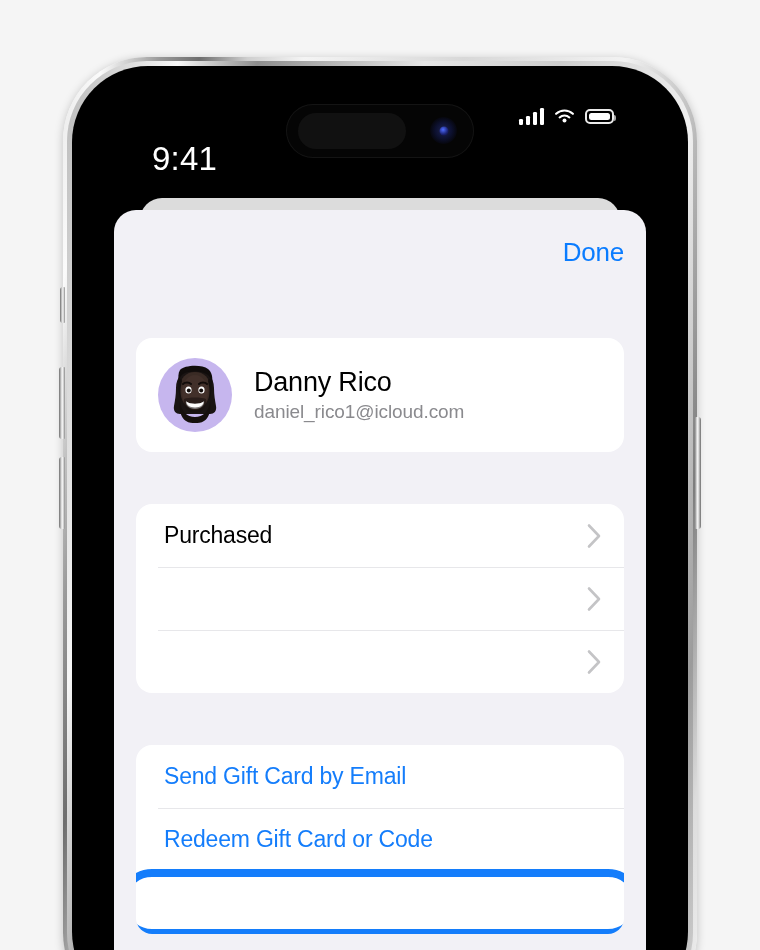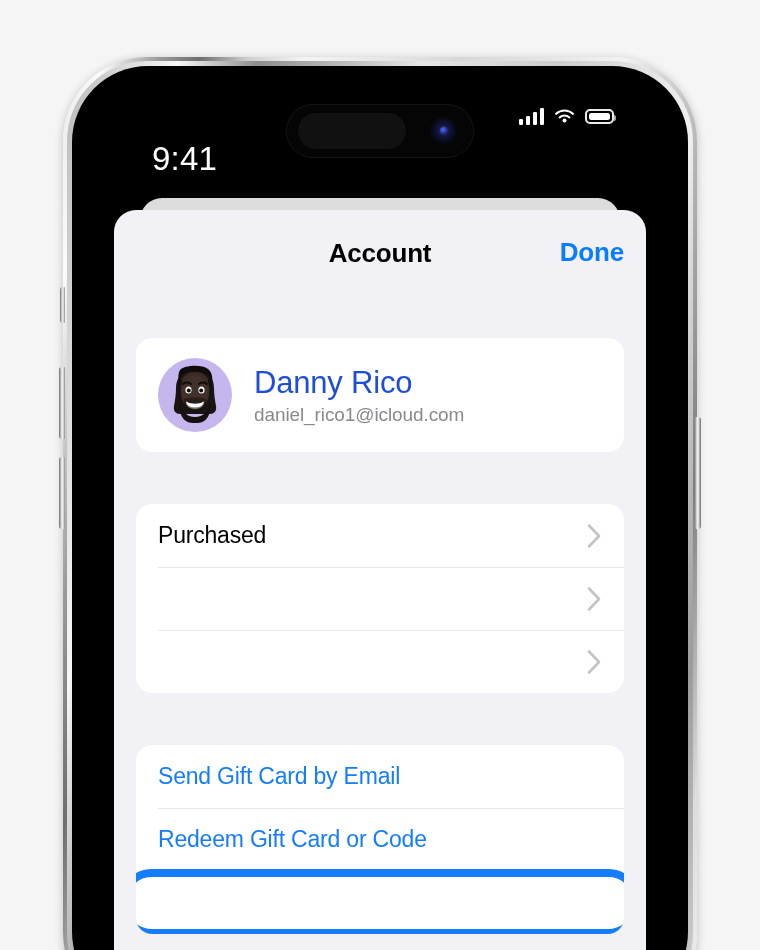--- a/index.html
+++ b/index.html
@@ -129,47 +129,47 @@
     overflow:hidden;
   }
 
   .sheet-header{ position:relative; height:92px; }
   .sheet-title{
     position:absolute; left:0; right:0; top:28px; text-align:center;
     font-size:26px; font-weight:700; color:#000; letter-spacing:-.2px;
   }
   .done-btn{
     position:absolute; right:22px; top:27px;
-    font-size:26px; font-weight:700; color:#0a7cff;
+    font-size:26px; font-weight:400; color:#0a7cff;
     letter-spacing:-.2px; cursor:pointer;
   }
 
   .card{
     margin:0 22px; background:#fff; border-radius:16px; overflow:hidden;
   }
   .card.profile{ margin-top:36px; }
   .card.menu{ margin-top:52px; }
   .card.actions{ margin-top:52px; }
 
   
   .profile-row{ display:flex; align-items:center; padding:20px 22px; }
   .avatar{
     width:74px; height:74px; border-radius:50%; flex:none;
     background:#c6b6ee; position:relative; overflow:hidden;
     display:flex; align-items:flex-end; justify-content:center;
   }
   .avatar svg{ display:block; width:74px; height:74px; }
   .profile-text{ margin-left:22px; }
-  .p-name{ font-size:31px; color:#1d4ed8; letter-spacing:-.2px; }
+  .p-name{ font-size:27px; color:#000000; letter-spacing:-.2px; }
   .p-mail{ font-size:19px; color:#8a8a8e; margin-top:3px; letter-spacing:-.1px; }
 
   
   .row{
     position:relative; display:flex; align-items:center;
-    height:63px; padding:0 22px; cursor:pointer;
+    height:63px; padding:0 28px; cursor:pointer;
   }
   .row + .row::before{
     content:""; position:absolute; left:22px; right:0; top:0;
     height:1px; background:#e7e7ea;
   }
   .row-label{ font-size:23px; color:#000; letter-spacing:-.2px; }
   .row-label.blue{ color:#147dfb; }
   .chev{ position:absolute; right:22px; top:50%; transform:translateY(-50%); }
   .chev svg{ display:block; }
 
@@ -222,21 +222,20 @@
         <div class="island">
           <div class="pill"></div>
           <div class="lens"></div>
         </div>
 
         <div class="sheet-behind"></div>
 
         <div class="sheet">
 
           <div class="sheet-header">
-            <div class="sheet-title">Account</div>
             <div class="done-btn">Done</div>
           </div>
 
           <div class="card profile">
             <div class="profile-row">
               <div class="avatar">
                 <svg viewBox="0 0 74 74">
                   <g>
                     <path d="M18 30c0-11 7-19 19-19s19 8 19 19c0 7 1 12 2 18 1 5-2 8-6 8H22c-4 0-7-3-6-8 1-6 2-11 2-18z" fill="#1a1413"></path>
                     <path d="M37 14c9 0 15 6 15 16 0 12-6 22-15 22s-15-10-15-22c0-10 6-16 15-16z" fill="#3a2b25"></path>

